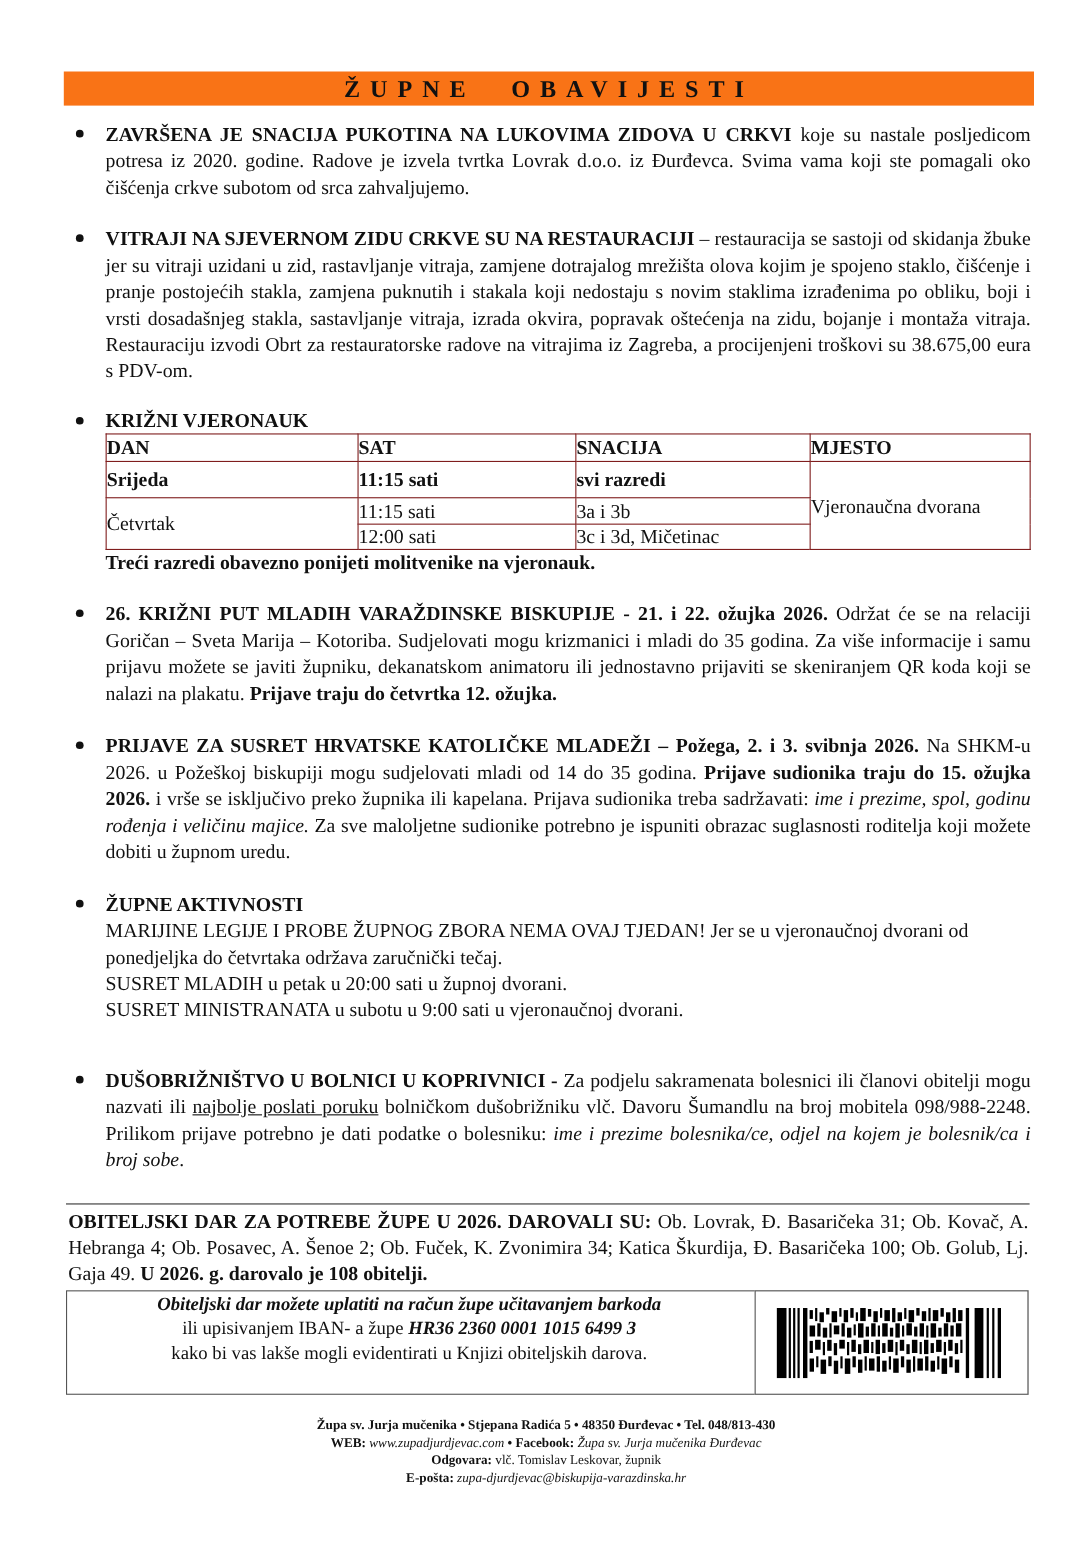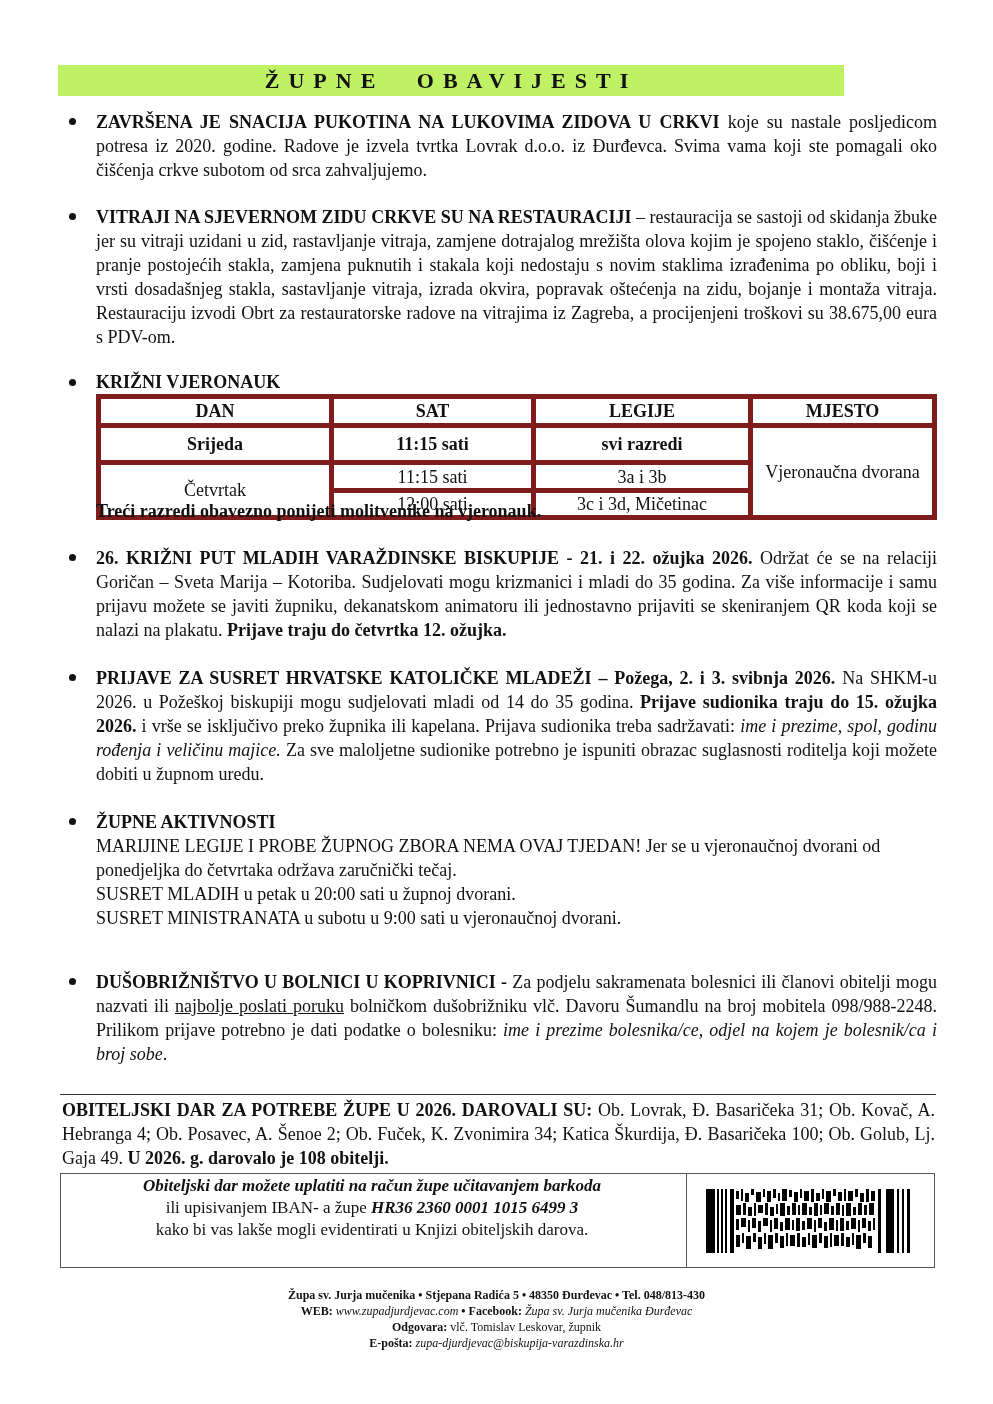--- a/index.html
+++ b/index.html
@@ -2,22 +2,22 @@
 <html><head>
   <meta charset="utf-8">
   <style>
     html, body { margin: 0; padding: 0; background: #ffffff; }
     body {
       width: 993px; height: 1404px; position: relative; overflow: hidden;
       font-family: "Liberation Serif", "DejaVu Serif", serif;
       color: #111111;
     }
     .title-bar {
-      position: absolute; left: 58px; top: 65px; width: 786px; height: 31px;
-      background: #bef264;
+      position: absolute; left: 58px; top: 65px; width: 882px; height: 31px;
+      background: #f97316;
       display: flex; align-items: center; justify-content: center;
     }
     .title-bar h1 {
       margin: 0; font-size: 22px; font-weight: bold; letter-spacing: 9px;
       font-family: "Liberation Serif", "DejaVu Serif", serif; color: #111;
       word-spacing: 18px;
     }
     .item {
       position: absolute; left: 96px; width: 841px;
       font-size: 18px; line-height: 24px; text-align: justify;
@@ -33,21 +33,21 @@
     i { font-style: italic; }
     u { text-decoration: underline; }
     .nl { display: block; }
 
     
     .vj-table {
       position: absolute; left: 96px; top: 394px; width: 841px;
       border-collapse: collapse; font-size: 18px; line-height: 22px;
     }
     .vj-table th, .vj-table td {
-      border: 5px solid #7f1d1d; text-align: center; padding: 0; font-weight: normal;
+      border: 1px solid #7f1d1d; text-align: left; padding: 0; font-weight: normal;
     }
     .vj-table th { font-weight: bold; height: 24px; }
     .vj-table td.r1 { height: 32px; font-weight: bold; }
     .vj-table td.r2 { height: 23px; }
     .vj-table td.r3 { height: 22px; }
     .vj-note {
       position: absolute; left: 96px; top: 499px; font-size: 18px; line-height: 24px; font-weight: bold;
     }
 
     
@@ -97,21 +97,21 @@
 
 <span class="bullet" style="top:376px"></span>
 <div class="item" style="top:370px">
   <b>KRIŽNI VJERONAUK</b>
 </div>
 <table class="vj-table">
   <tbody>
       <tr>
     <th style="width:228px">DAN</th>
     <th style="width:197px">SAT</th>
-    <th style="width:212px">LEGIJE</th>
+    <th style="width:212px">SNACIJA</th>
     <th>MJESTO</th>
   </tr>
   <tr>
     <td class="r1">Srijeda</td>
     <td class="r1">11:15 sati</td>
     <td class="r1">svi razredi</td>
     <td rowspan="3">Vjeronaučna dvorana</td>
   </tr>
   <tr>
     <td rowspan="2">Četvrtak</td>

